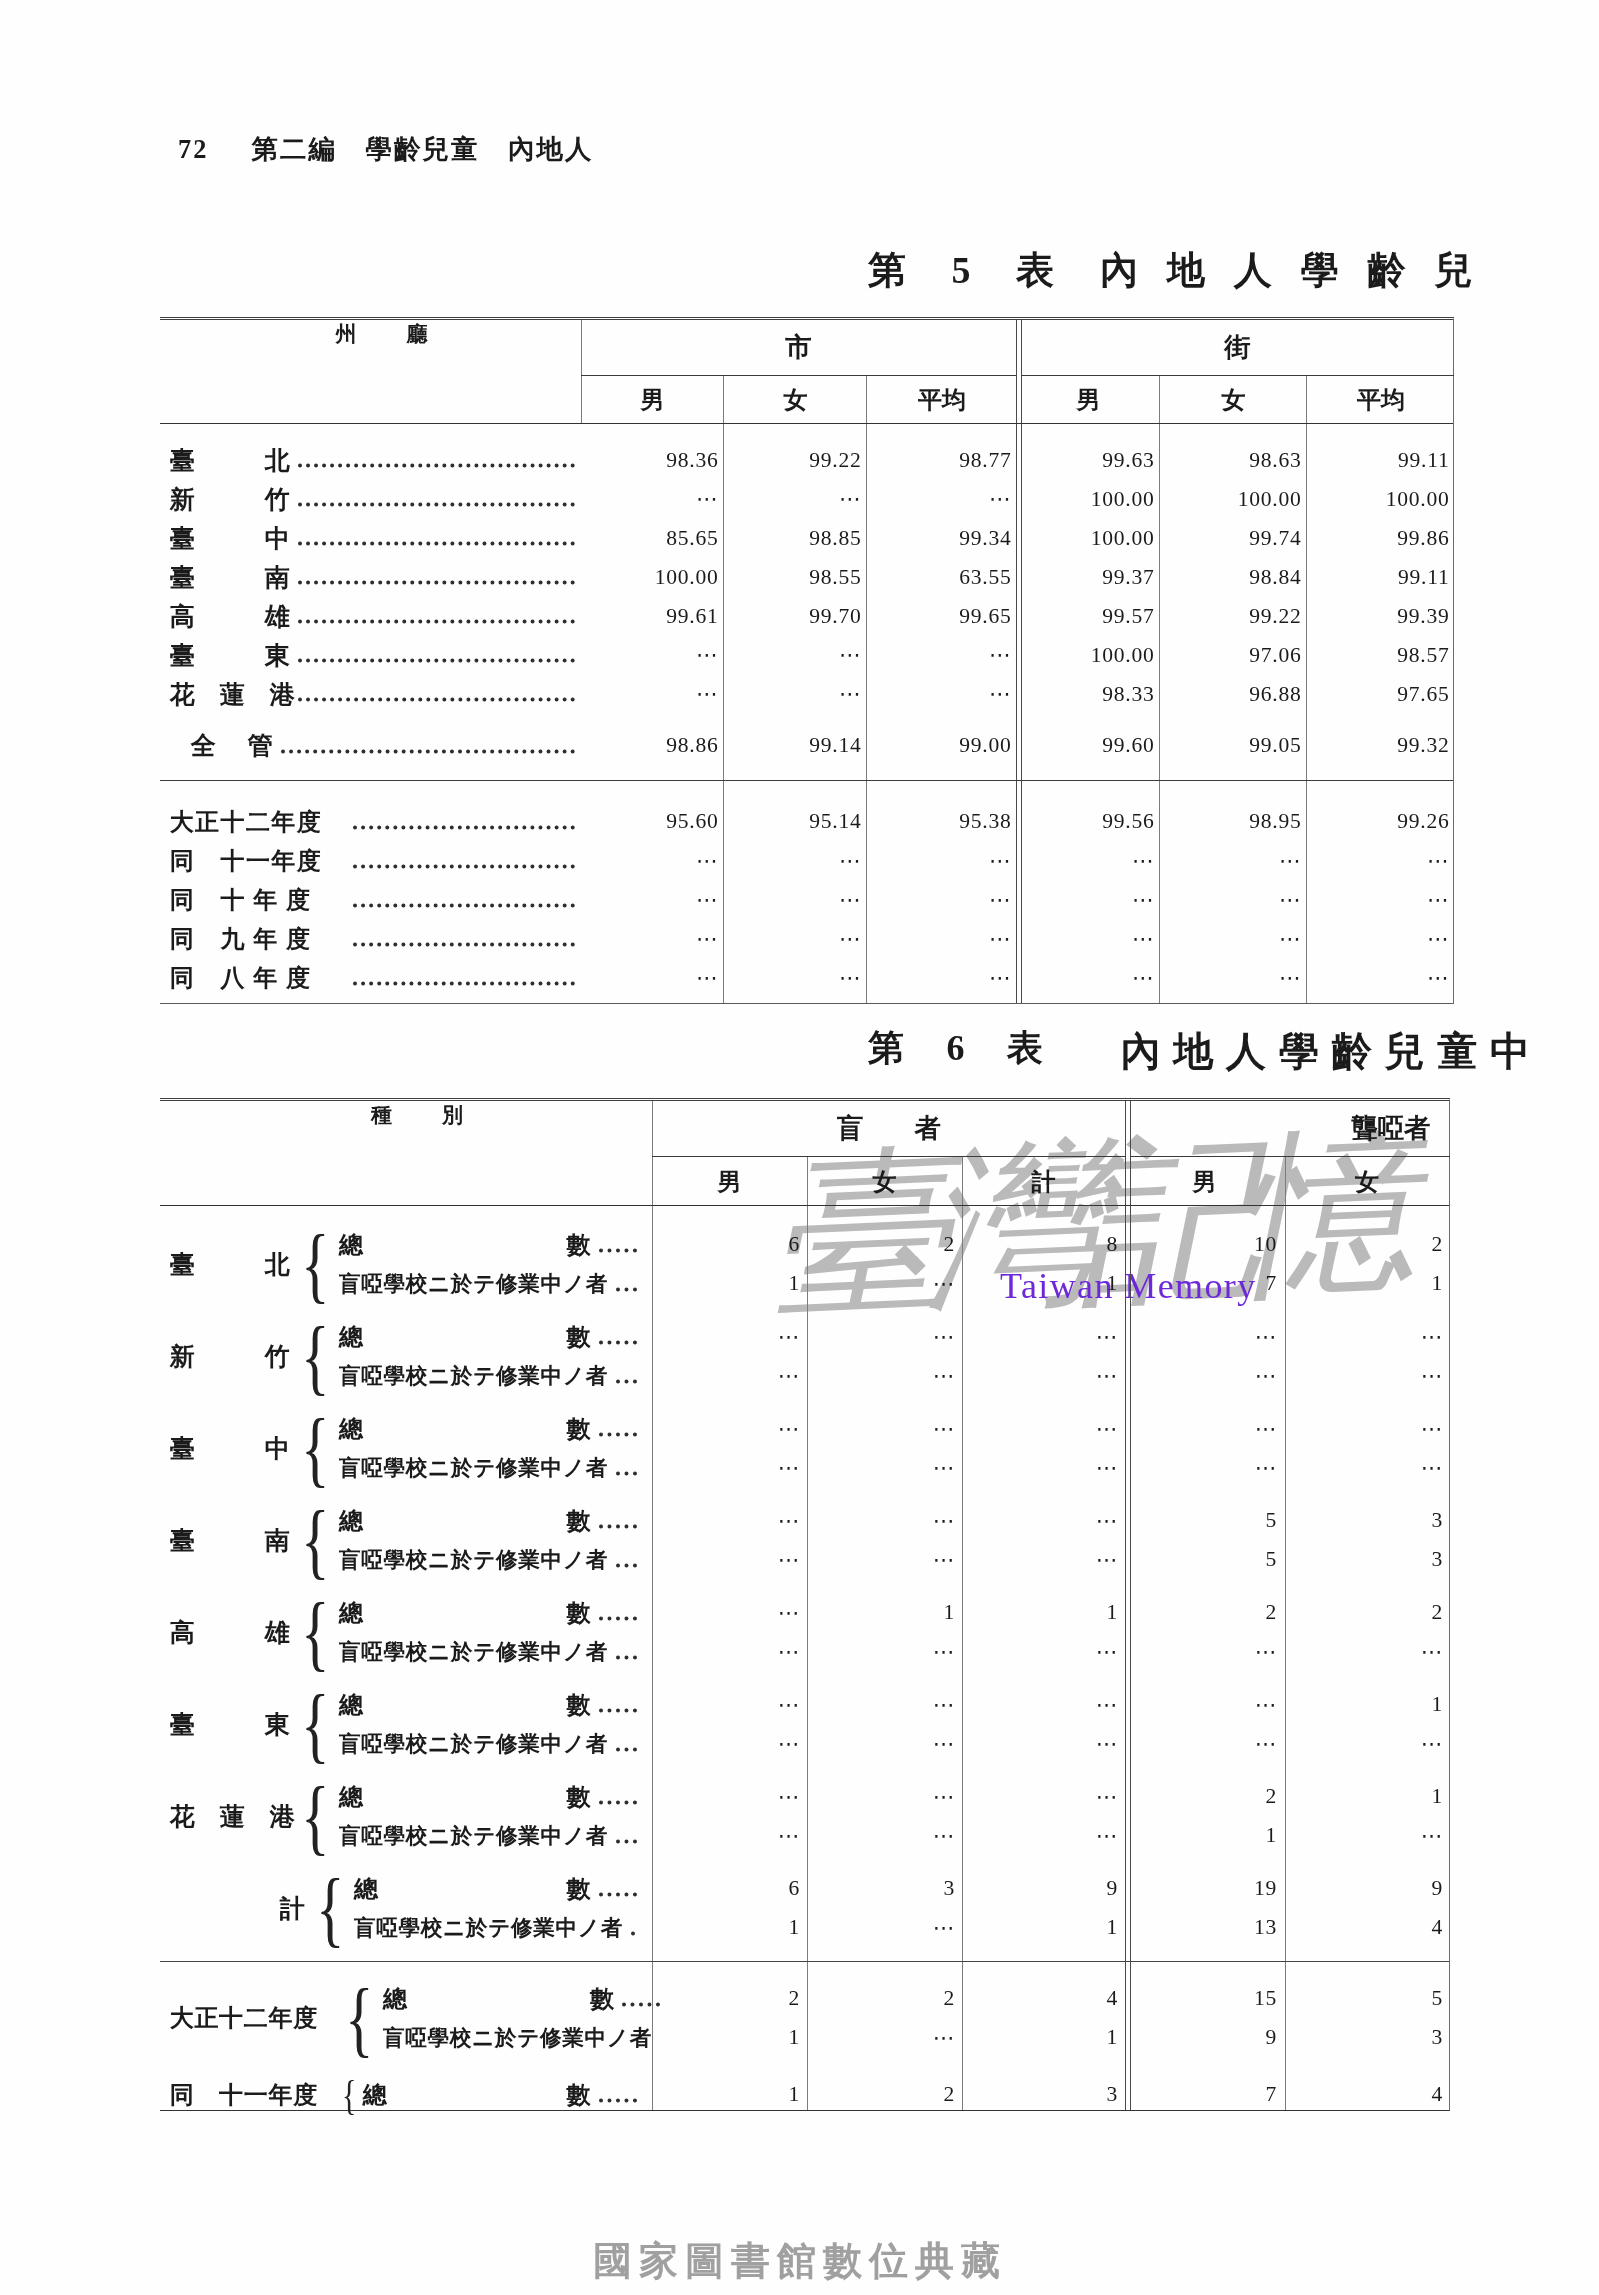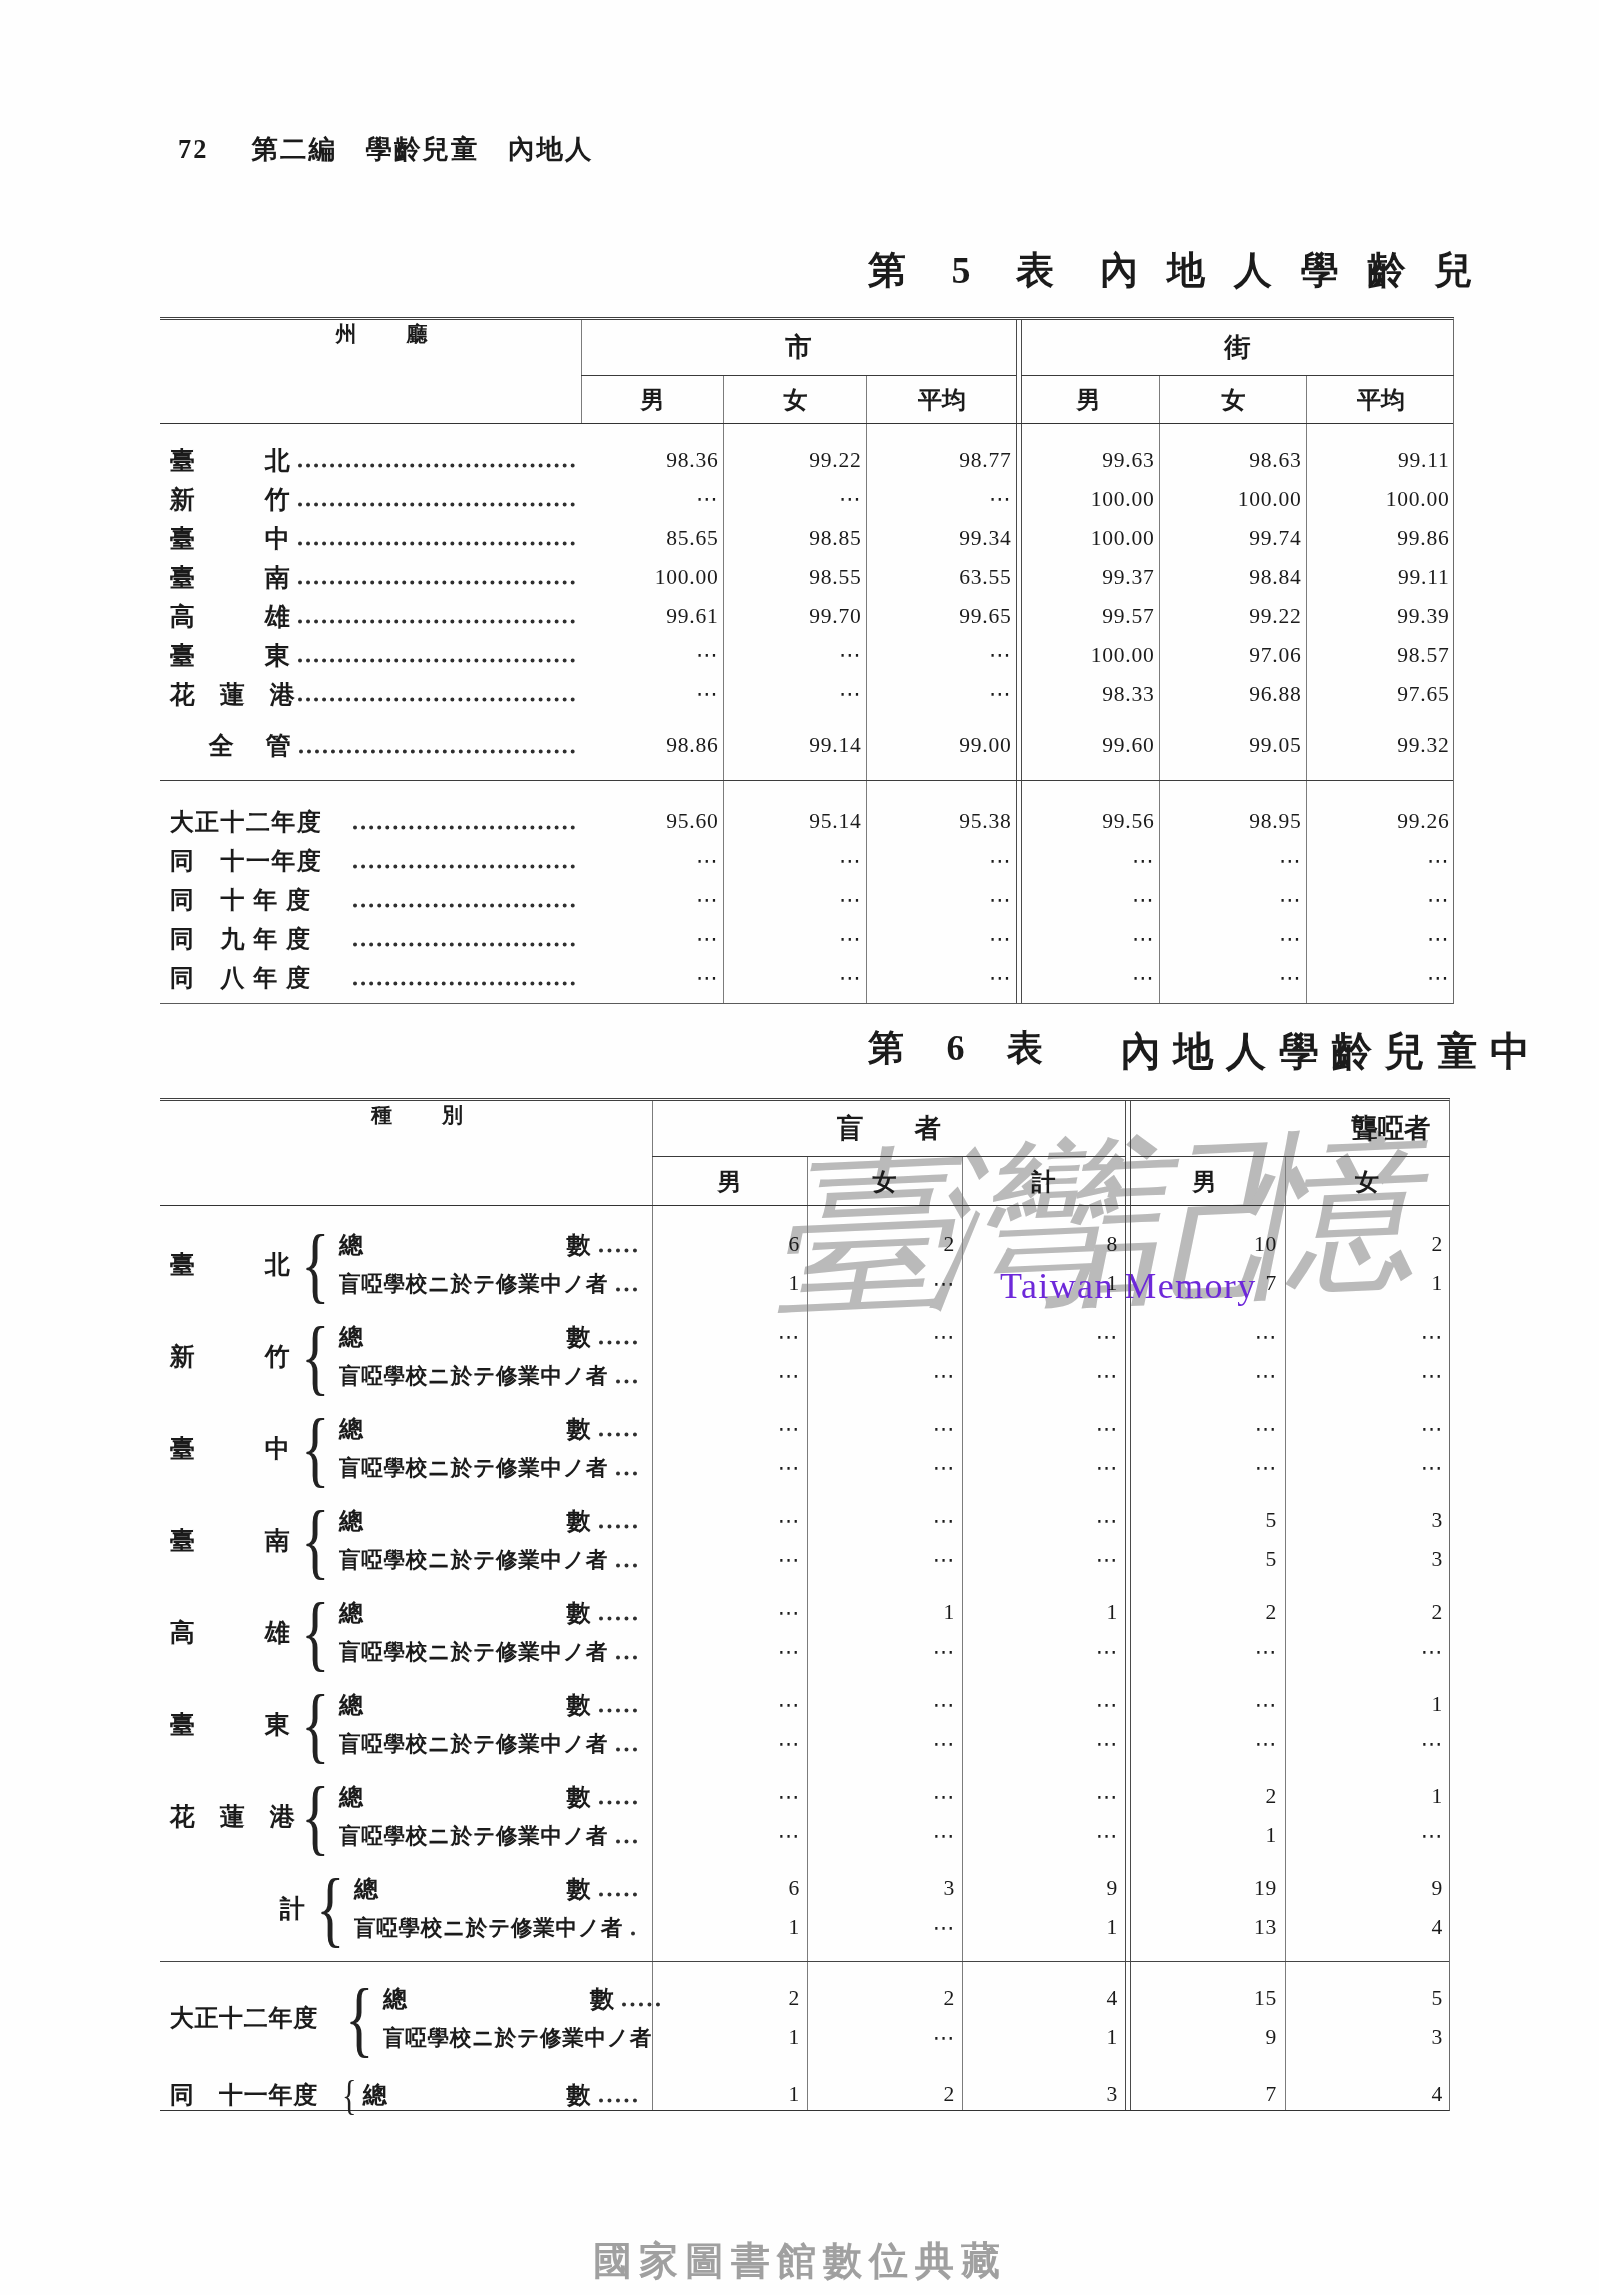--- a/index.html
+++ b/index.html
@@ -49,21 +49,21 @@
   .subhdr { position:absolute; top:56px; display:grid; align-items:center; font-size:24px; font-weight:bold; }
   #table5 .subhdr { left:421px; height:47px; grid-template-columns:143px 143px 150px 143px 147px 148px; }
   #table6 .subhdr { left:492px; height:49px; grid-template-columns:155px 155px 163px 159px 166px; }
   .subhdr span { text-align:center; }
   
   #t5-data { position:absolute; left:0; right:0; top:104px; bottom:0; display:flex; flex-direction:column; padding-top:16.7px; }
   .t5-row { display:grid; grid-template-columns:421px 143px 143px 150px 143px 147px 148px; height:39px; align-items:center; flex:0 0 auto; }
   .t5-row.total { margin-top:12.5px; }
   .cell.lbl { display:flex; align-items:center; padding-left:9.7px; height:100%; }
   .region { font-size:25px; font-weight:bold; display:inline-block; width:120px; text-align:justify; text-align-last:justify; white-space:nowrap; }
-  .t5-row.total .region { width:82px; margin-left:39px; }
+  .t5-row.total .region { width:82px; margin-left:21px; }
   .t5-row.year .region { width:auto; min-width:175px; text-align:left; text-align-last:auto; font-size:24px; letter-spacing:1.4px; }
   .leader { flex:1; height:0; border-bottom:4.2px dotted #2e2e2e; margin:0 5.6px 0 8.3px; transform:translateY(5.6px); }
   .leader.short { flex:0 0 38px; }
   .cell.num { text-align:right; padding-right:5.6px; font-size:21.6px; letter-spacing:0.7px; white-space:nowrap; }
   .sep { height:0.7px; background:#3c3c3c; margin-top:15.3px; flex:0 0 auto; }
   #t5-years { margin-top:21px; display:flex; flex-direction:column; }
   
   #t6-data { position:absolute; left:0; right:0; top:106px; bottom:0; display:flex; flex-direction:column; padding-top:18px; }
   .t6-block { position:relative; height:78px; margin-bottom:14px; flex:0 0 auto; }
   .t6-block.small { height:39px; }

